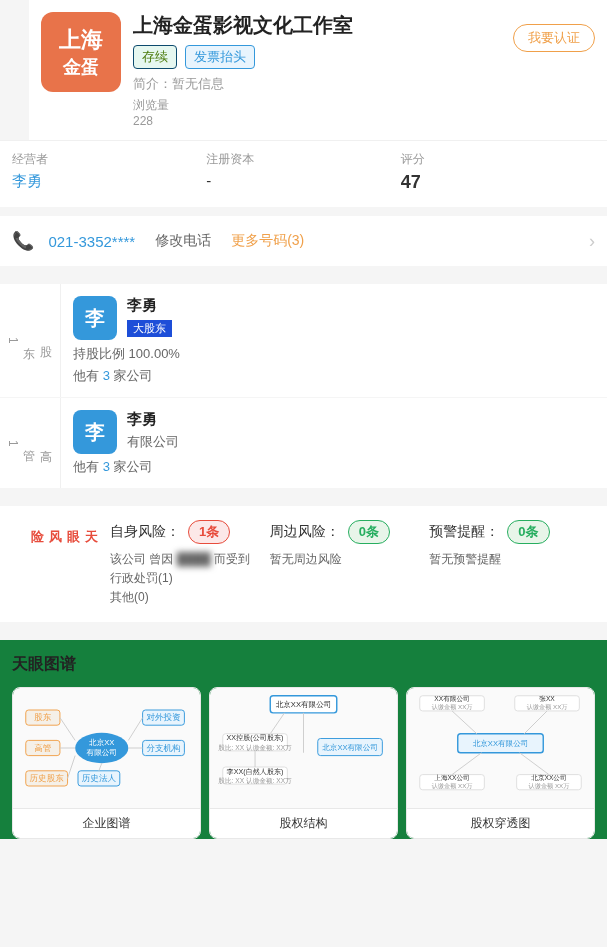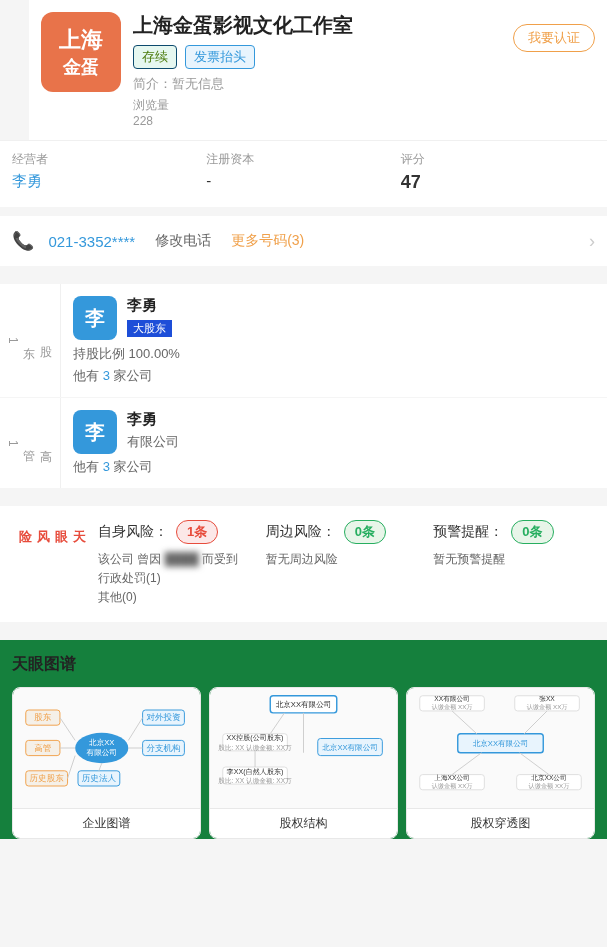--- a/index.html
+++ b/index.html
@@ -158,21 +158,21 @@
       justify-content: center;
       border-right: 1px solid #f0f0f0;
       min-width: 28px;
     }
     .persons-content { flex: 1; padding: 12px; }
 
     
     .risk-section {
       background: #fff;
       margin-top: 8px;
-      padding: 14px 16px;
+      padding: 14px 28px;
     }
     .risk-row { display: flex; gap: 10px; align-items: flex-start; }
     .risk-col { flex: 1; }
     .risk-header { display: flex; align-items: center; gap: 8px; margin-bottom: 6px; }
     .risk-label { font-size: 14px; color: #333; }
     .risk-badge {
       border-radius: 12px;
       padding: 2px 10px;
       font-size: 13px;
       font-weight: bold;

